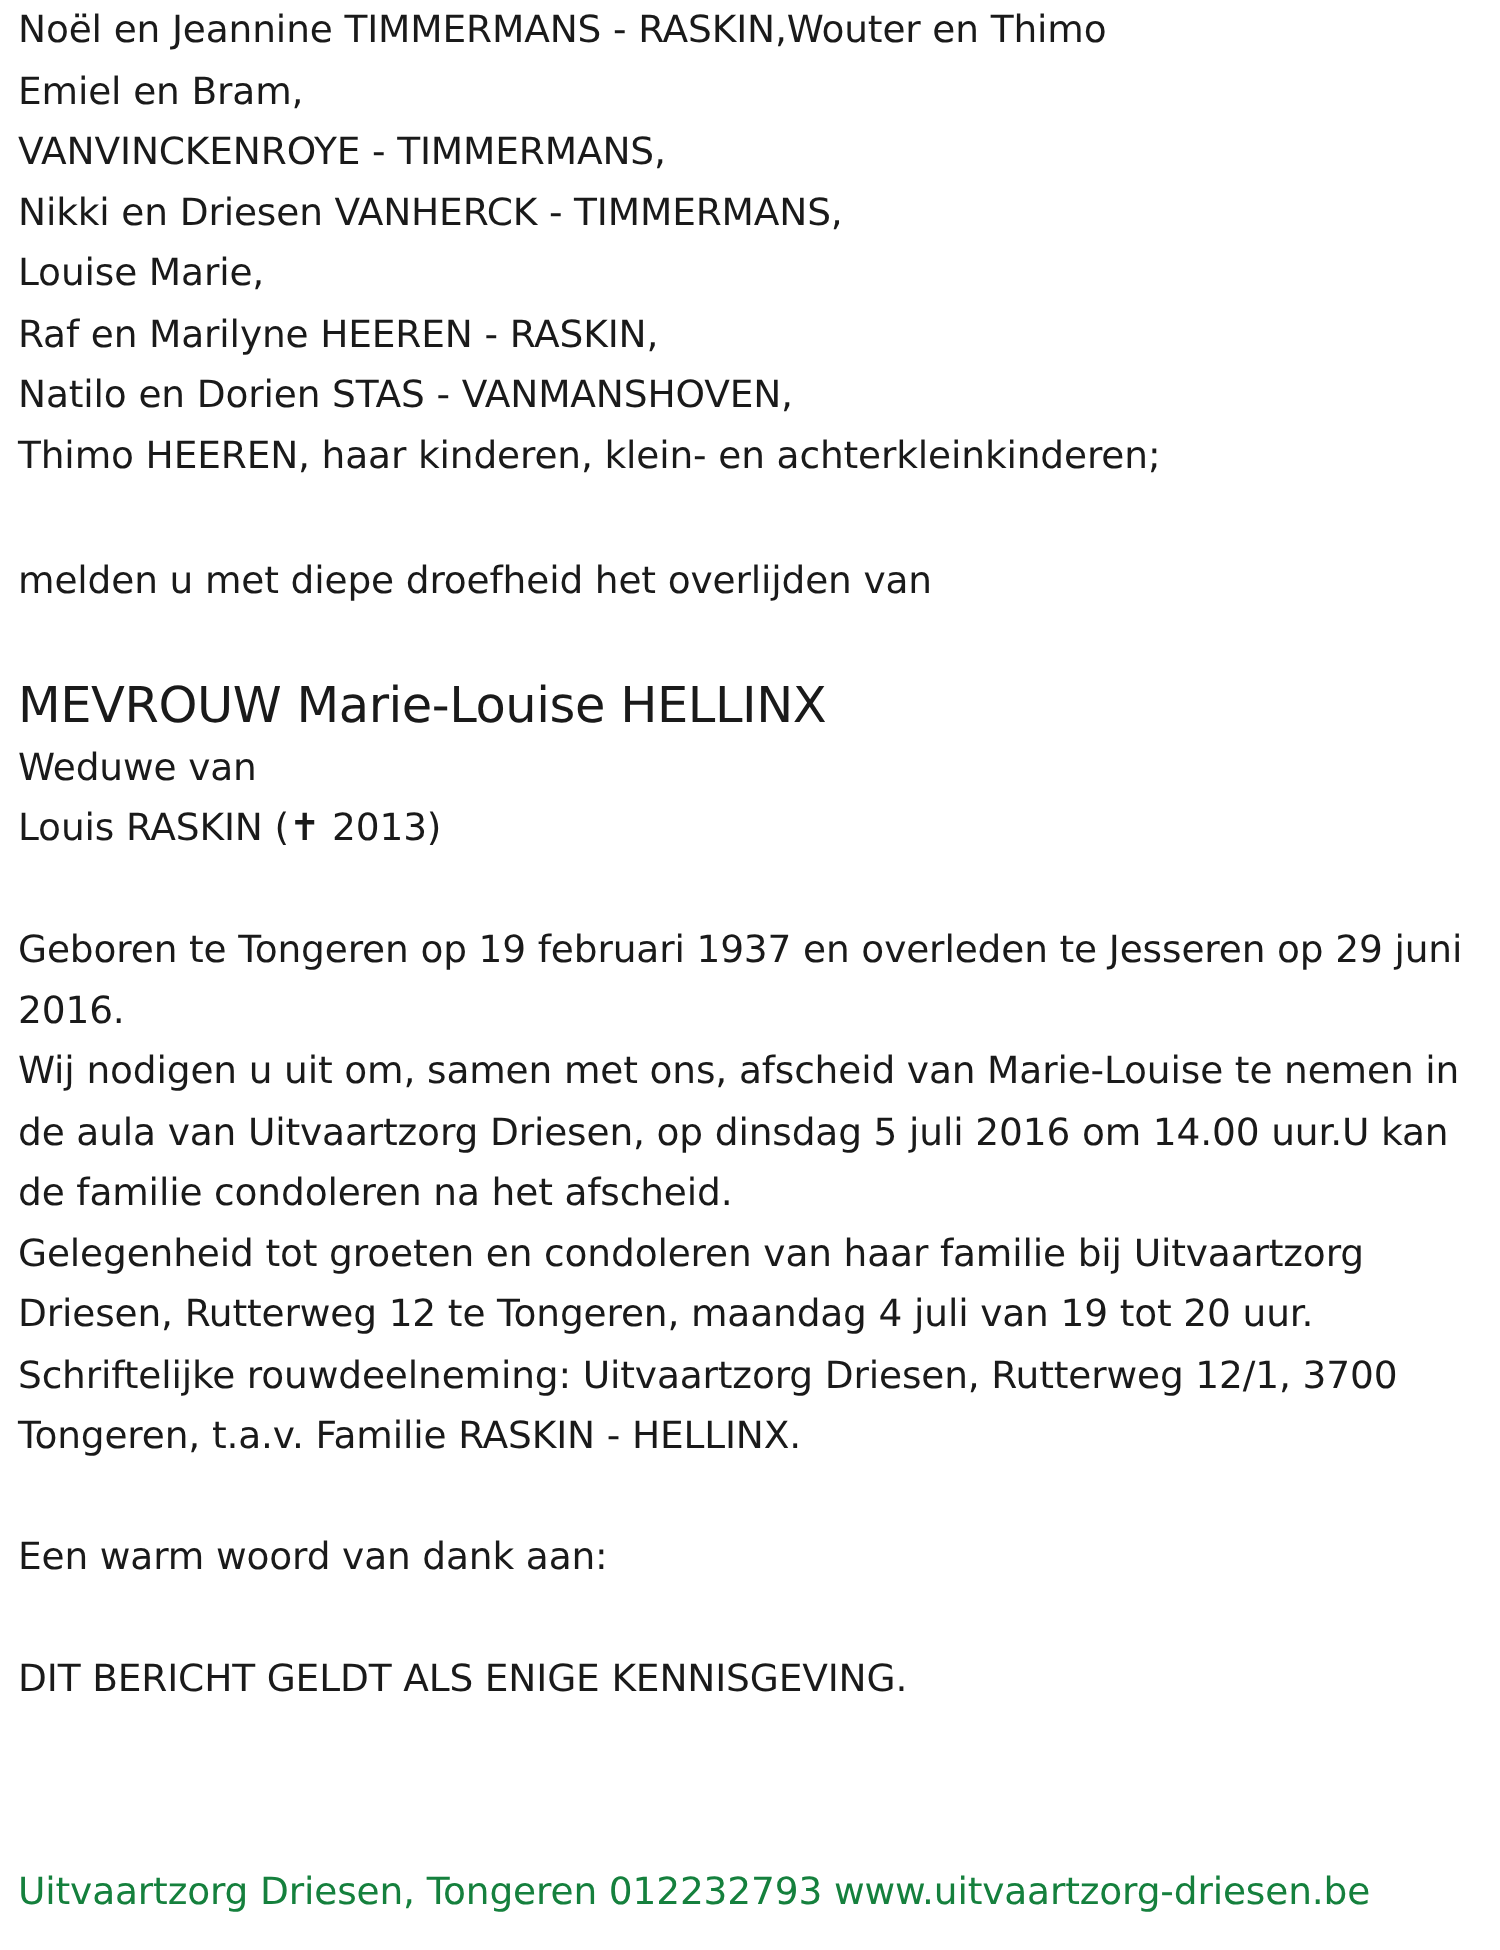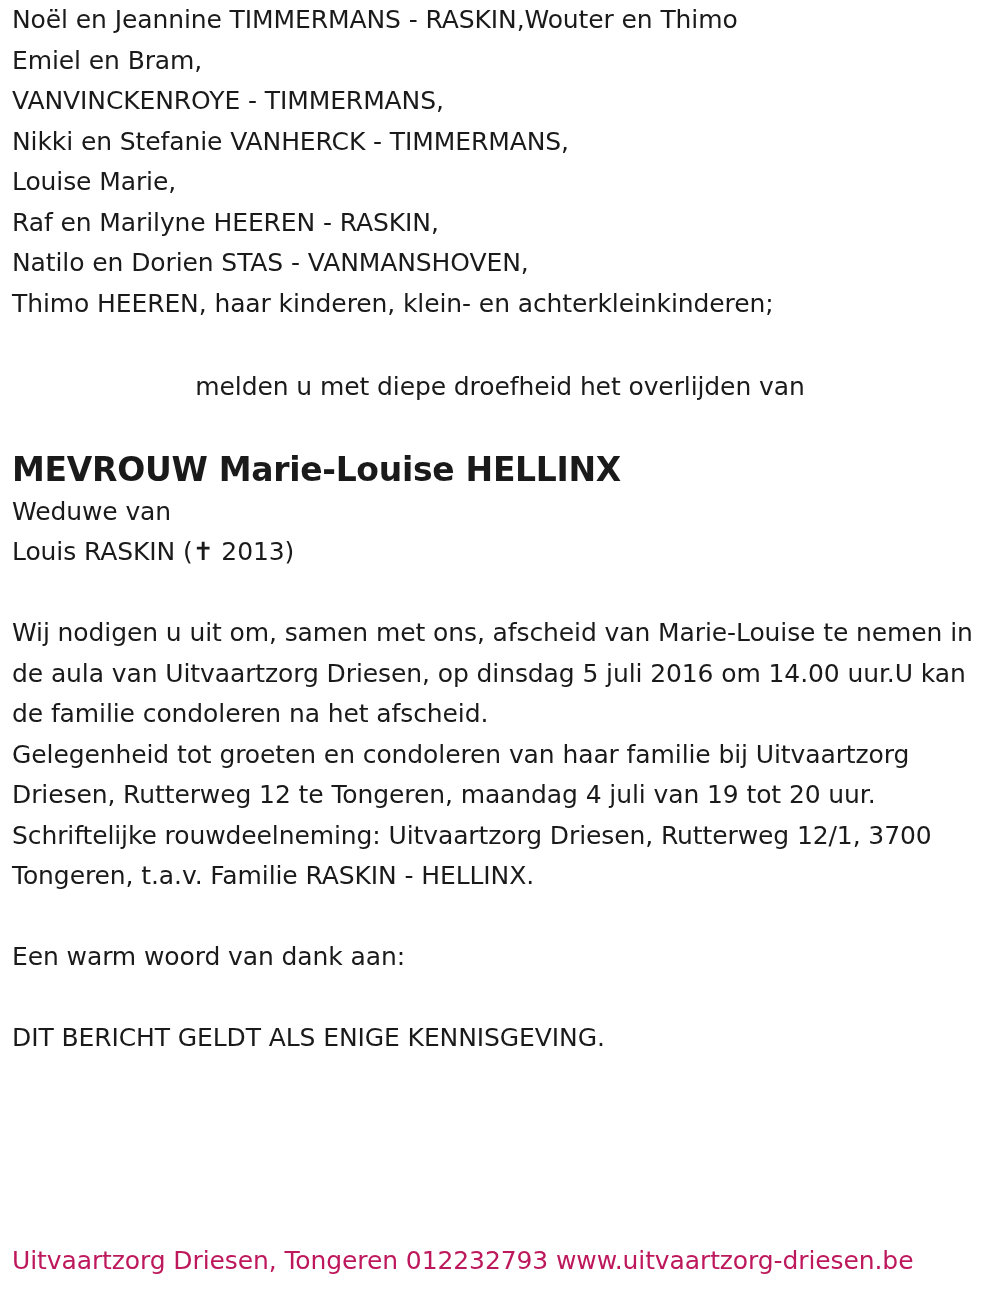--- a/index.html
+++ b/index.html
@@ -34,50 +34,49 @@
     letter-spacing: -0.1px;
   }
   .spacer {
     height: 40.5px;
     line-height: 40.5px;
     font-size: 25px;
   }
   .deceased-name {
     font-size: 33px;
     line-height: 44px;
-    font-weight: bold;
+    font-weight: normal;
     letter-spacing: -0.3px;
     white-space: pre-wrap;
   }
   .announce-block {
     padding-top: 2px;
-    text-align: center;
   }
   .footer {
     position: absolute;
     left: 12px;
     bottom: 22px;
     width: 976px;
     font-size: 25px;
     line-height: 34px;
-    color: #be185d;
+    color: #15803d;
     white-space: pre-wrap;
     letter-spacing: -0.1px;
   }
 </style>
 </head>
 <body>
 
 <div class="notice">
 
   <div class="block">
     <div class="line">Noël en Jeannine TIMMERMANS - RASKIN,Wouter en Thimo</div>
     <div class="line">Emiel en Bram,</div>
     <div class="line">VANVINCKENROYE - TIMMERMANS,</div>
-    <div class="line">Nikki en Stefanie VANHERCK - TIMMERMANS,</div>
+    <div class="line">Nikki en Driesen VANHERCK - TIMMERMANS,</div>
     <div class="line">Louise Marie,</div>
     <div class="line">Raf en Marilyne HEEREN - RASKIN,</div>
     <div class="line">Natilo en Dorien STAS - VANMANSHOVEN,</div>
     <div class="line">Thimo HEEREN, haar kinderen, klein- en achterkleinkinderen;</div>
   </div>
 
   <div class="spacer">&nbsp;</div>
 
   <div class="block announce-block">
     <div class="line">melden u met diepe droefheid het overlijden van</div>
@@ -87,20 +86,21 @@
 
   <div class="block">
     <div class="deceased-name">MEVROUW Marie-Louise HELLINX</div>
     <div class="line">Weduwe van</div>
     <div class="line">Louis RASKIN (✝ 2013)</div>
   </div>
 
   <div class="spacer">&nbsp;</div>
 
   <div class="block">
+    <div class="line">Geboren te Tongeren op 19 februari 1937 en overleden te Jesseren op 29 juni 2016.</div>
     <div class="line">Wij nodigen u uit om, samen met ons, afscheid van Marie-Louise te nemen in de aula van Uitvaartzorg Driesen, op dinsdag 5 juli 2016 om 14.00 uur.U kan de familie condoleren na het afscheid.</div>
     <div class="line">Gelegenheid tot groeten en condoleren van haar familie bij Uitvaartzorg Driesen, Rutterweg 12 te Tongeren, maandag 4 juli van 19 tot 20 uur.</div>
     <div class="line">Schriftelijke rouwdeelneming: Uitvaartzorg Driesen, Rutterweg 12/1, 3700 Tongeren, t.a.v. Familie RASKIN - HELLINX.</div>
   </div>
 
   <div class="spacer">&nbsp;</div>
 
   <div class="block">
     <div class="line">Een warm woord van dank aan:</div>
   </div>

